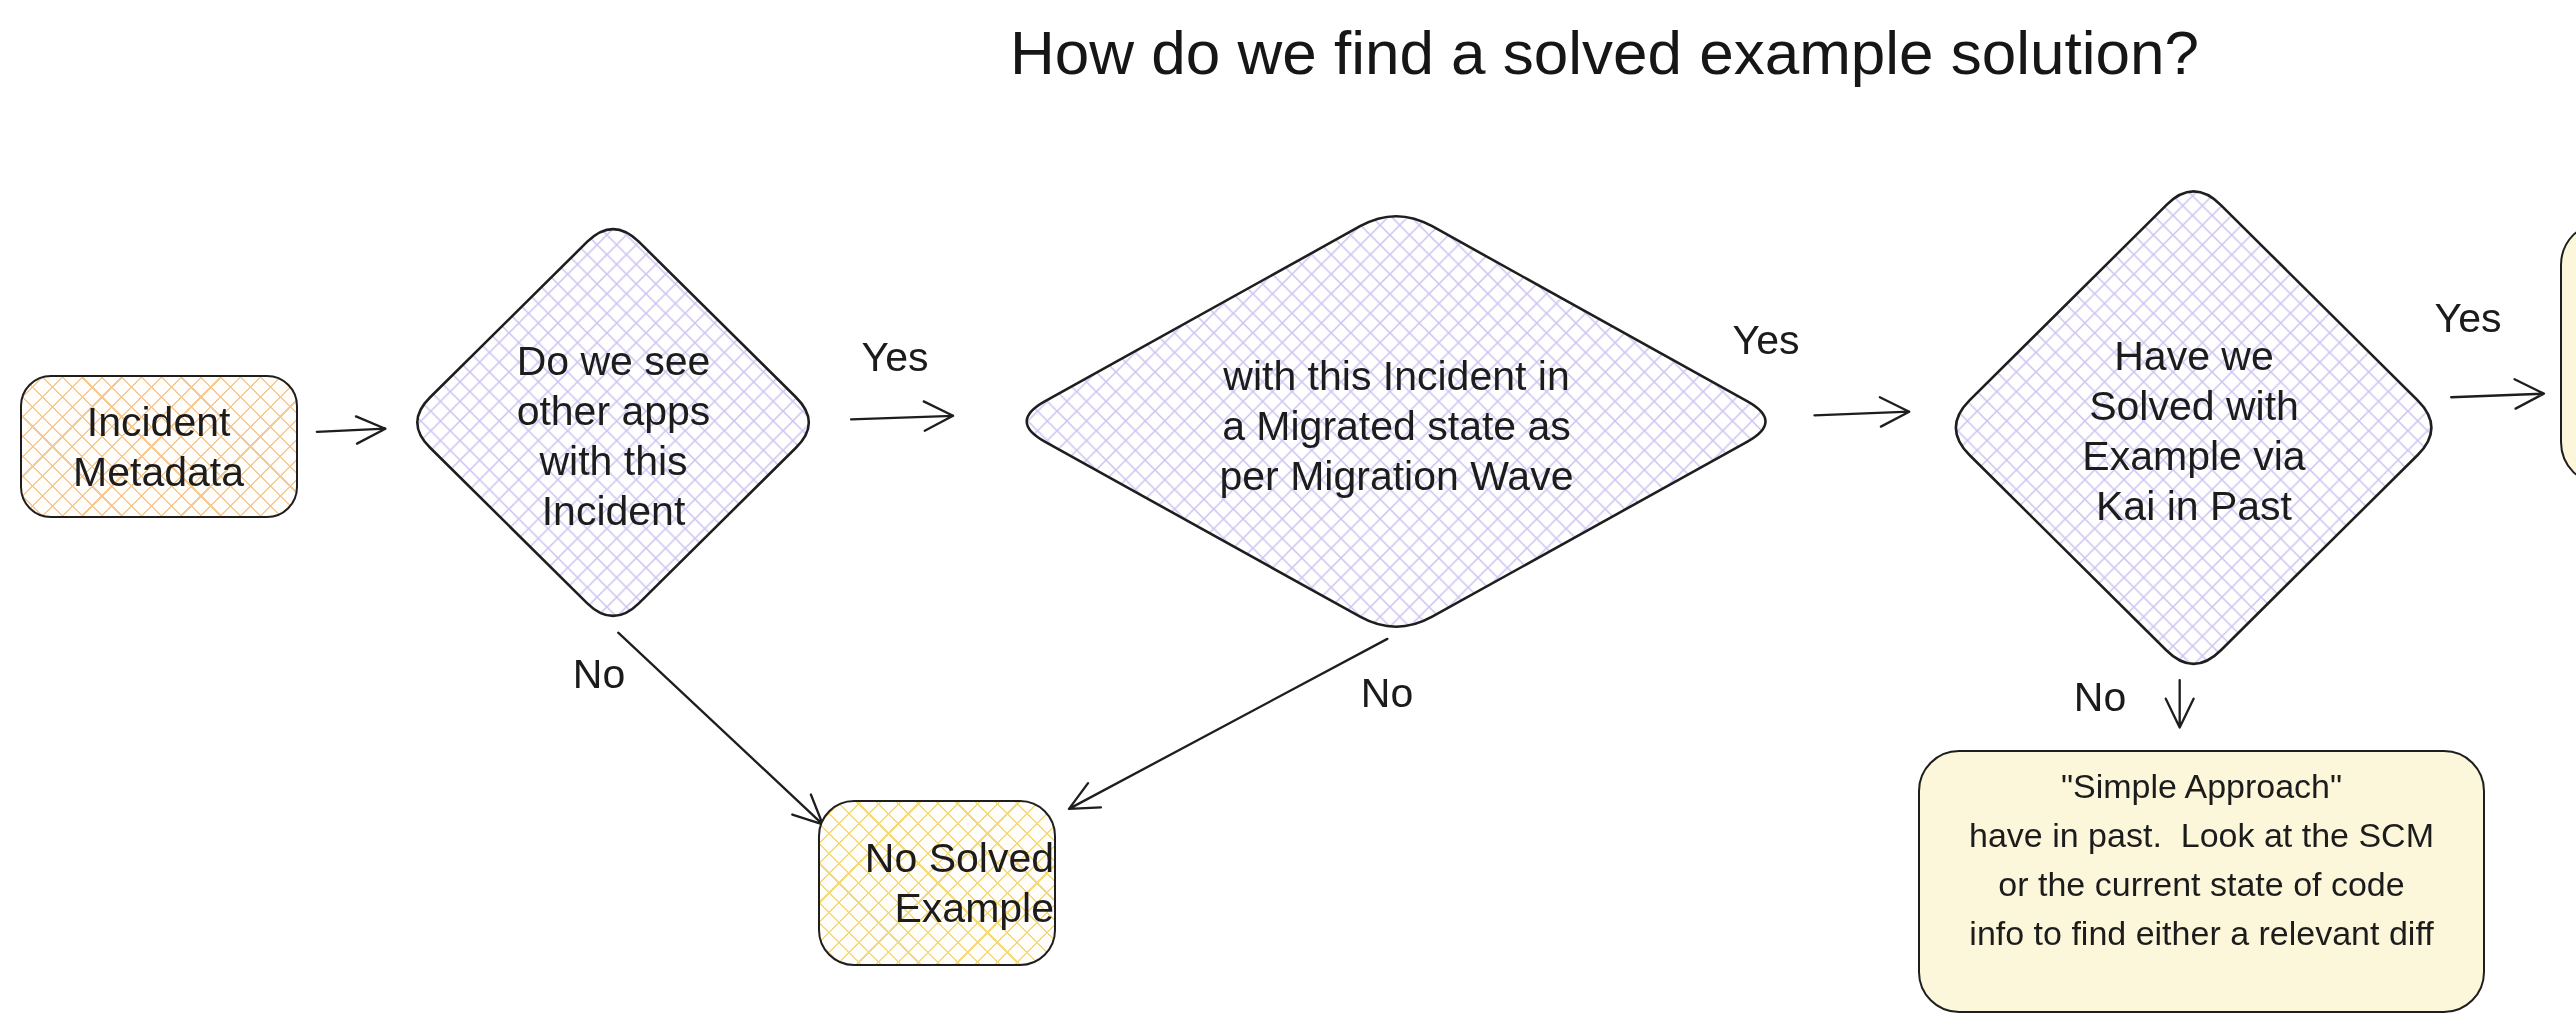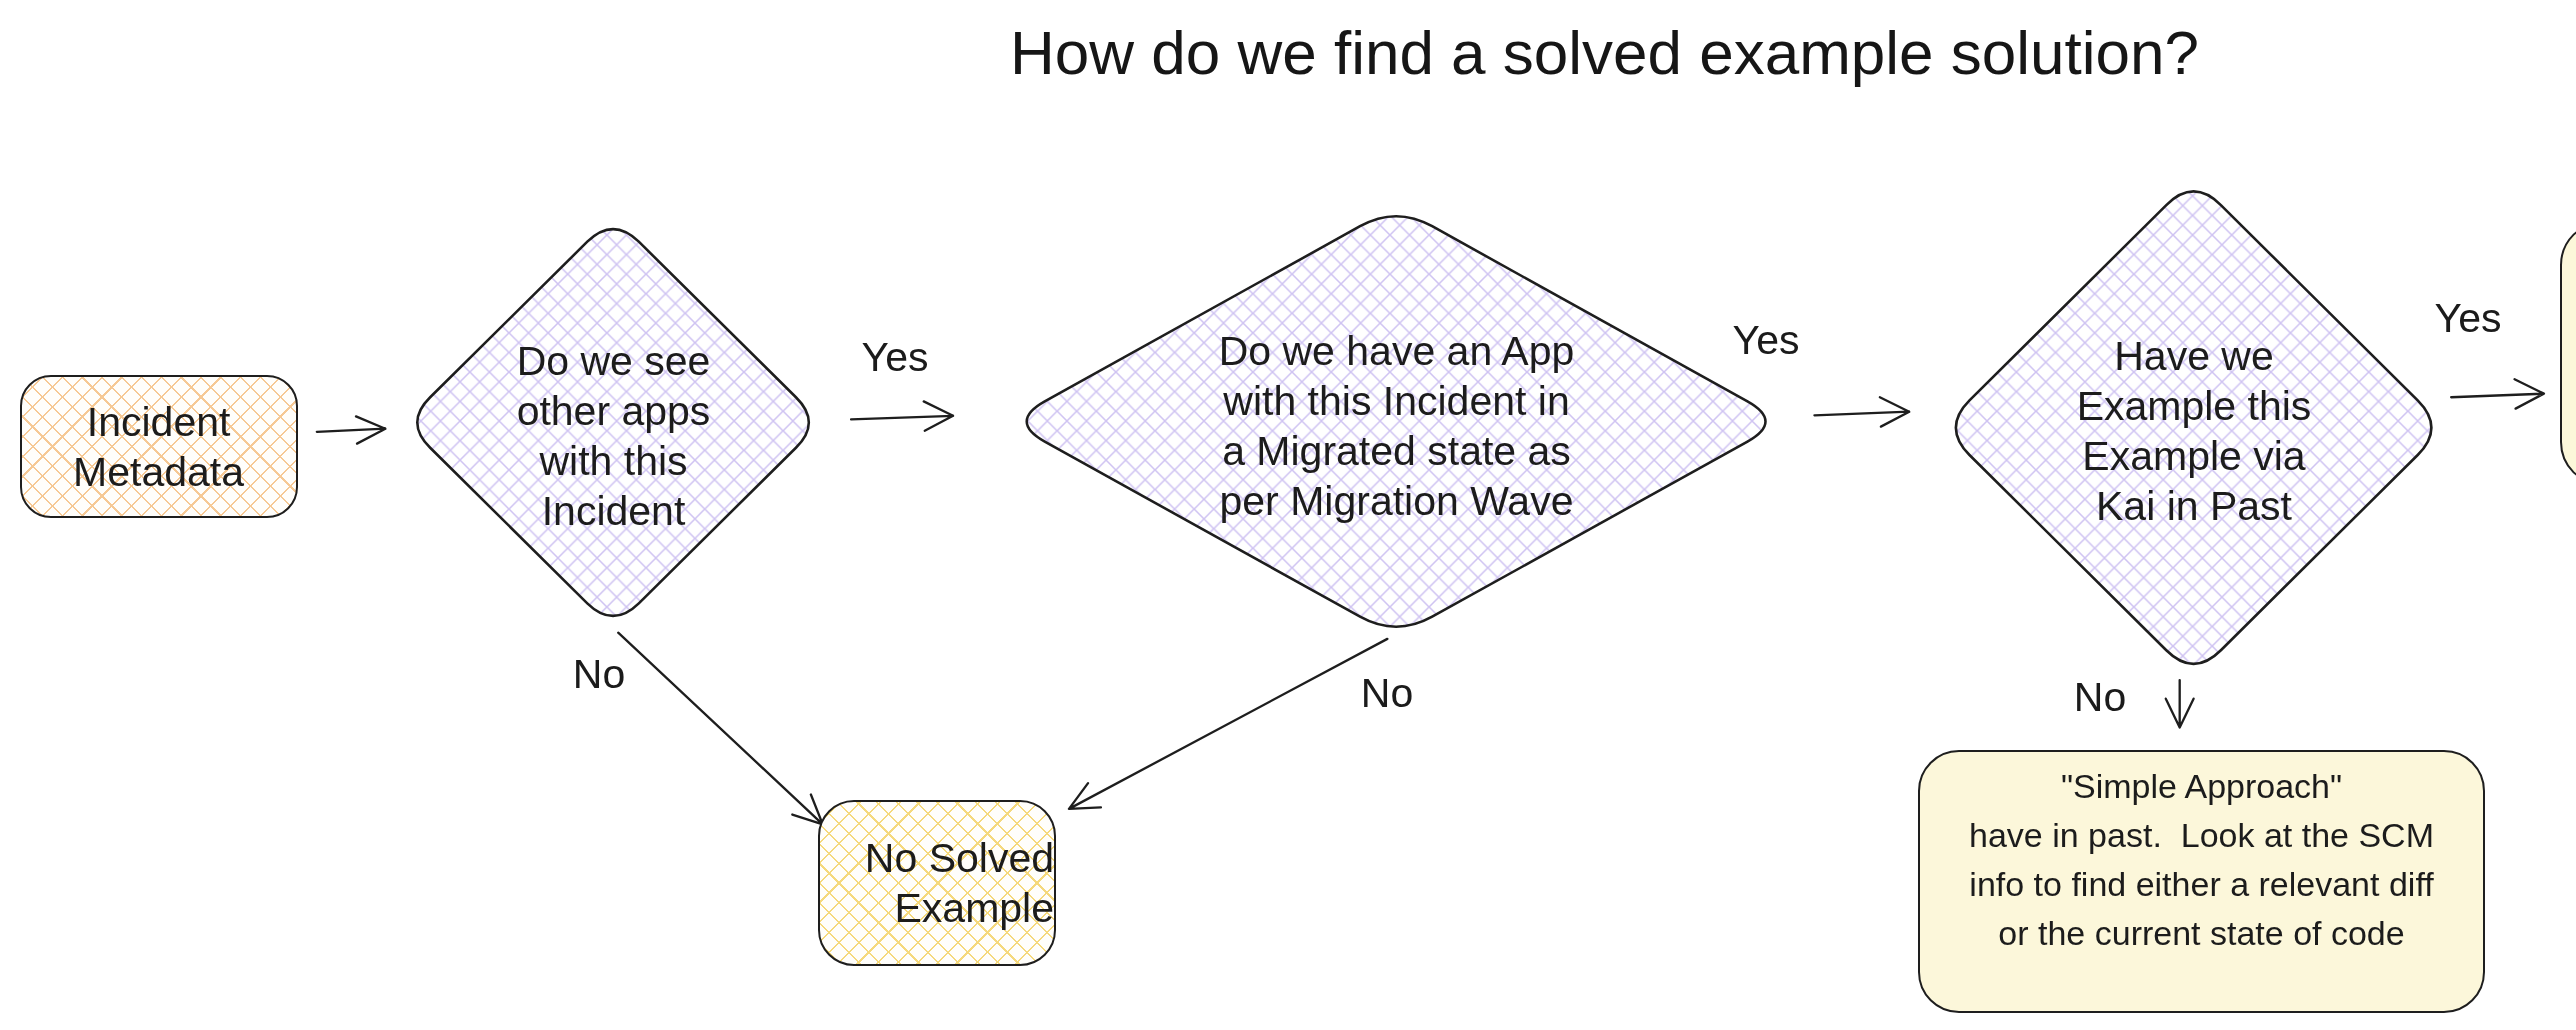--- a/index.html
+++ b/index.html
@@ -97,41 +97,40 @@
 </div>
 
 <div class="box hatch-yellow box-text" style="left:818px;top:800px;width:238px;height:166px;border-radius:36px;">
   <span class="ln">No Solved</span>
   <span class="ln">Example</span>
 </div>
 
 <div class="box solid simple-text" style="left:1918px;top:750px;width:567px;height:263px;border-radius:41px;">
   <span class="ln">"Simple Approach"</span>
   <span class="ln">have in past.  Look at the SCM</span>
+  <span class="ln">or the current state of code</span>
   <span class="ln">info to find either a relevant diff</span>
-  <span class="ln">or the current state of code</span>
 </div>
 
 <div class="node-text" style="left:433px;top:325px;width:361px;height:222px;">
   <span class="ln">Do we see</span>
   <span class="ln">other apps</span>
   <span class="ln">with this</span>
   <span class="ln">Incident</span>
 </div>
 
 <div class="node-text" style="left:1010px;top:315px;width:773px;height:222px;">
-  <span class="ln">Do we have an App</span>
   <span class="ln">with this Incident in</span>
   <span class="ln">a Migrated state as</span>
   <span class="ln">per Migration Wave</span>
 </div>
 
 <div class="node-text" style="left:1988px;top:320px;width:412px;height:222px;">
   <span class="ln">Have we</span>
-  <span class="ln">Example this</span>
+  <span class="ln">Solved with</span>
   <span class="ln">Example via</span>
   <span class="ln">Kai in Past</span>
 </div>
 
 <div class="edge-label" style="left:895px;top:357px;">Yes</div>
 <div class="edge-label" style="left:1766px;top:340px;">Yes</div>
 <div class="edge-label" style="left:2468px;top:318px;">Yes</div>
 <div class="edge-label" style="left:599px;top:674px;">No</div>
 <div class="edge-label" style="left:1387px;top:693px;">No</div>
 <div class="edge-label" style="left:2100px;top:697px;">No</div>

